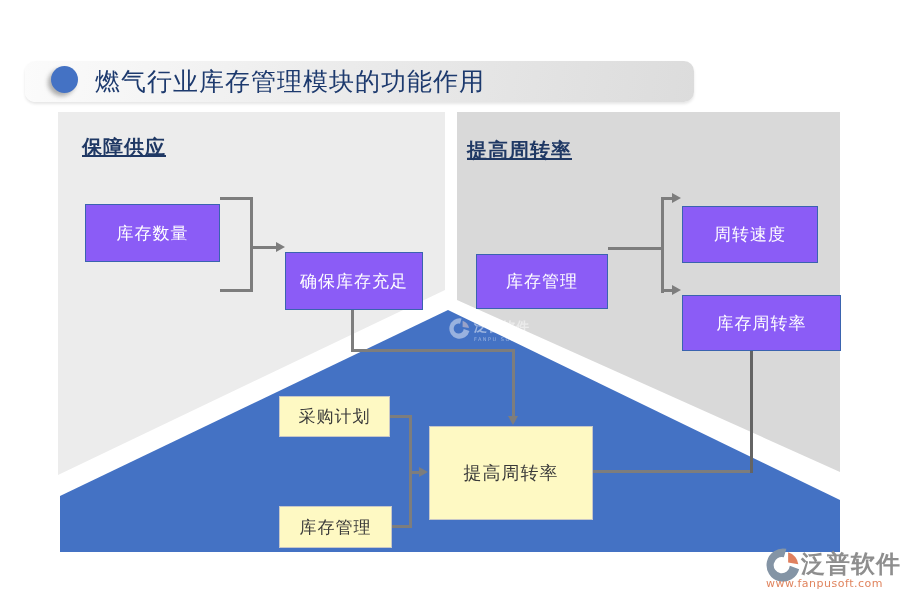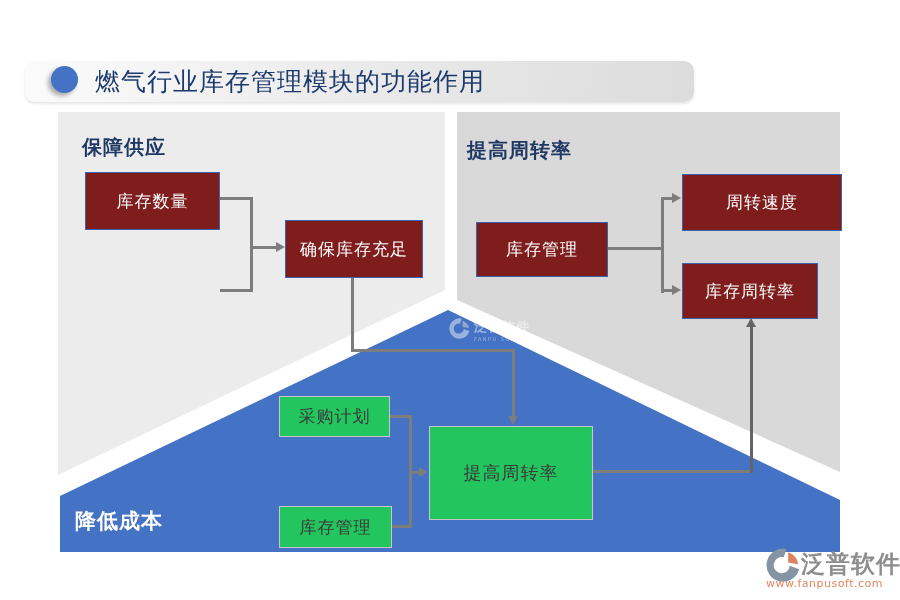--- a/index.html
+++ b/index.html
@@ -36,45 +36,45 @@
     left:457px; top:112px; width:383px; height:360px; background:#D9D9D9;
     clip-path:polygon(0 0, 383px 0, 383px 360px, 0 188px);
   }
   #shape-blue {
     left:60px; top:310px; width:780px; height:242px; background:#4472C4;
     clip-path:polygon(388px 0, 780px 190px, 780px 242px, 0 242px, 0 186px);
   }
   
   .sec-heading {
     position:absolute; font-weight:bold; color:#1F3864; font-size:20px;
-    letter-spacing:1px; white-space:nowrap; z-index:4;
+    letter-spacing:1px; white-space:nowrap; z-index:4;text-decoration:underline;
   }
   #heading-supply   { left:82px;  top:134px; }
   #heading-turnover { left:467px; top:131px;margin-top:6px; }
   #heading-cost     { left:75px;  top:507px; color:#ffffff; font-size:21px; }
   
   .seg { position:absolute; background:#7d7d7d; z-index:2; }
   .seg-dark { background:#646464; }
   .ah { position:absolute; width:0; height:0; z-index:2; }
   .ah-r { border-top:5.5px solid transparent; border-bottom:5.5px solid transparent; border-left:9px solid #7d7d7d; }
   .ah-d { border-left:5.5px solid transparent; border-right:5.5px solid transparent; border-top:9px solid #7d7d7d; }
   .ah-u { border-left:5.5px solid transparent; border-right:5.5px solid transparent; border-bottom:9px solid #646464; }
   
   .node {
     position:absolute; display:flex; align-items:center; justify-content:center;
     font-size:17px; letter-spacing:1px; z-index:3; white-space:nowrap;
   }
-  .node-blue { background:#7f1d1d; color:#ffffff; border:1px solid #3A63AF; }
-  .node-gray { background:#22c55e; color:#3A3A3A; border:1px solid #C7C7C7; }
+  .node-blue { background:#8b5cf6; color:#ffffff; border:1px solid #3A63AF;margin-top:32px; }
+  .node-gray { background:#fef9c3; color:#3A3A3A; border:1px solid #C7C7C7; }
   #node-qty    { left:85px;  top:172px; width:135px; height:58px; }
   #node-status { left:85px;  top:263px; width:135px; height:57px; }
   #node-ensure { left:285px; top:220px; width:138px; height:58px; }
   #node-mgmt-r { left:476px; top:222px; width:132px; height:55px; }
-  #node-speed  { left:682px; top:174px; width:160px; height:57px; }
-  #node-rate   { left:682px; top:263px; width:136px; height:56px; }
+  #node-speed  { left:682px; top:174px; width:136px; height:57px; }
+  #node-rate   { left:682px; top:263px; width:159px; height:56px; }
   #node-plan   { left:279px; top:396px; width:111px; height:41px; }
   #node-mgmt-b { left:279px; top:506px; width:113px; height:42px; }
   #node-reduce { left:429px; top:426px; width:164px; height:94px; font-size:18px; }
   
   .watermark {
     position:absolute; left:449px; top:318px; display:flex; align-items:flex-start;
     gap:4px; z-index:2; opacity:0.5;
   }
   .watermark svg { width:21px; height:21px; }
   .wm-col { display:flex; flex-direction:column; }
@@ -100,21 +100,20 @@
     <span class="title-dot"></span>
     <span class="title-text">燃气行业库存管理模块的功能作用</span>
   </div>
 
   <div class="panel" id="panel-left"></div>
   <div class="panel" id="panel-right"></div>
   <div class="panel" id="shape-blue"></div>
 
   <div class="sec-heading" id="heading-supply">保障供应</div>
   <div class="sec-heading" id="heading-turnover">提高周转率</div>
-  <div class="sec-heading" id="heading-cost">降低成本</div>
 
   <div class="seg" style="left:220px;top:197px;width:33px;height:3px;"></div>
   <div class="seg" style="left:220px;top:289px;width:33px;height:3px;"></div>
   <div class="seg" style="left:250px;top:197px;width:3px;height:95px;"></div>
   <div class="seg" style="left:250px;top:246px;width:27px;height:3px;"></div>
   <div class="ah ah-r" style="left:276px;top:242px;"></div>
 
   <div class="seg" style="left:351px;top:278px;width:3px;height:74px;"></div>
   <div class="seg" style="left:351px;top:349px;width:164px;height:3px;"></div>
   <div class="seg" style="left:512px;top:349px;width:3px;height:67px;"></div>

